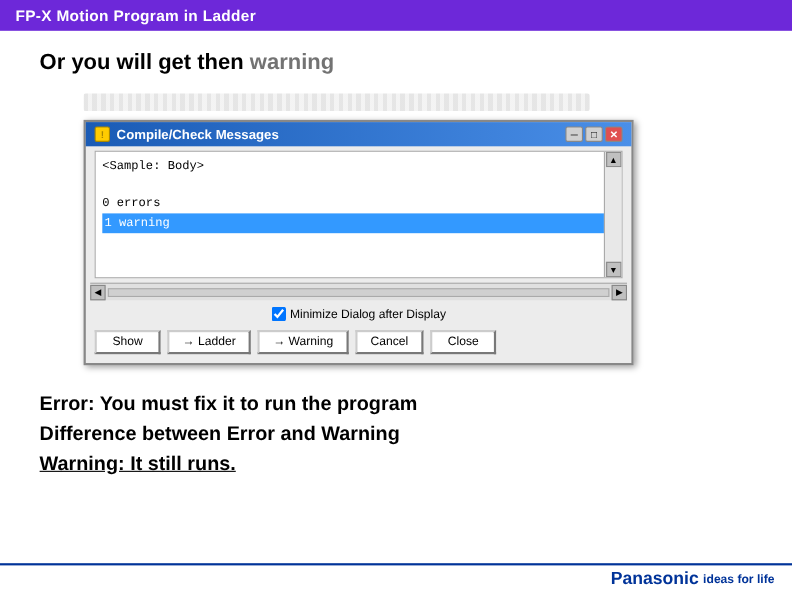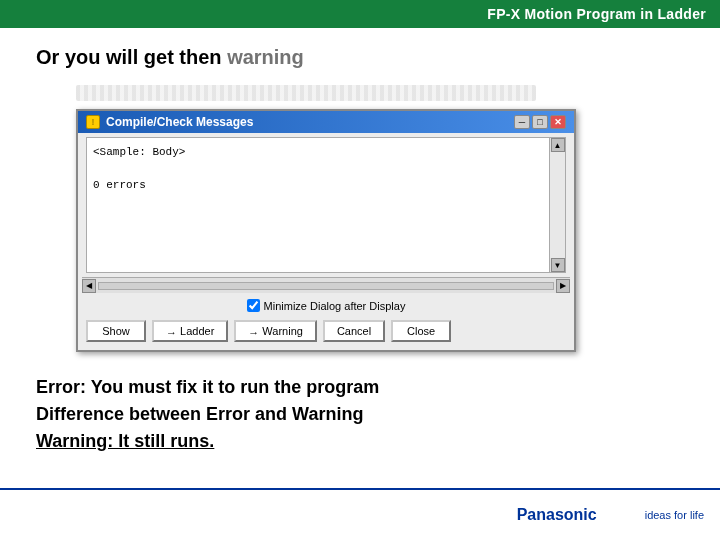--- a/index.html
+++ b/index.html
@@ -7,27 +7,26 @@
     body {
       width: 720px;
       height: 540px;
       font-family: Arial, sans-serif;
       background: #ffffff;
       overflow: hidden;
     }
 
     
     .header-bar {
-      background: #15803d;
+      background: #6d28d9;
       color: #ffffff;
       font-size: 14px;
       font-weight: bold;
       padding: 6px 14px;
       letter-spacing: 0.3px;
-      text-align: right;
     }
 
     
     .main-content {
       padding: 18px 36px 12px 36px;
     }
 
     .intro-text {
       font-size: 20px;
       font-weight: bold;
@@ -104,21 +103,21 @@
       background: #e05050;
       color: #fff;
     }
 
     
     .dialog-body {
       background: #ffffff;
       margin: 4px;
       border: 1px solid #aaa;
       padding: 6px;
-      height: 136px;
+      height: 116px;
       overflow: hidden;
       position: relative;
     }
 
     .dialog-body-text {
       font-size: 11px;
       color: #000;
       line-height: 1.5;
       font-family: 'Courier New', monospace;
     }
@@ -230,21 +229,21 @@
       line-height: 1.5;
     }
 
     
     .footer {
       position: absolute;
       bottom: 0;
       left: 0;
       right: 0;
       border-top: 2px solid #003399;
-      height: 52px;
+      height: 28px;
       display: flex;
       align-items: center;
       justify-content: flex-end;
       padding-right: 16px;
       background: #fff;
     }
 
     .panasonic-logo {
       font-size: 16px;
       font-weight: bold;
@@ -256,22 +255,21 @@
 
     .panasonic-name {
       color: #003399;
       font-weight: bold;
       font-size: 16px;
     }
 
     .panasonic-tagline {
       color: #003399;
       font-size: 11px;
-      font-weight: normal;
-      margin-left: 44px;
+      font-weight: bold;
     }
 
     .underline-text {
       text-decoration: underline;
     }
 
     .blurred-bar {
       width: 460px;
       height: 16px;
       background: repeating-linear-gradient(
@@ -315,20 +313,21 @@
         <div class="title-btn close-btn">✕</div>
       </div>
     </div>
 
     <div style="position:relative; margin: 4px 4px 0 4px;">
       <div class="dialog-body">
         <div class="dialog-body-text">
           <span>&lt;Sample: Body&gt;</span><br>
           <br>
           <span>0 errors</span><br>
+          <span class="warning-highlight">1 warning</span>
         </div>
         <div class="dialog-scroll-area">
           <div class="scroll-arrow">▲</div>
           <div style="flex:1; background:#e8e8e8; width:100%;"></div>
           <div class="scroll-arrow">▼</div>
         </div>
       </div>
     </div>
 
     <div class="dialog-hscroll" style="margin: 0 4px;">

